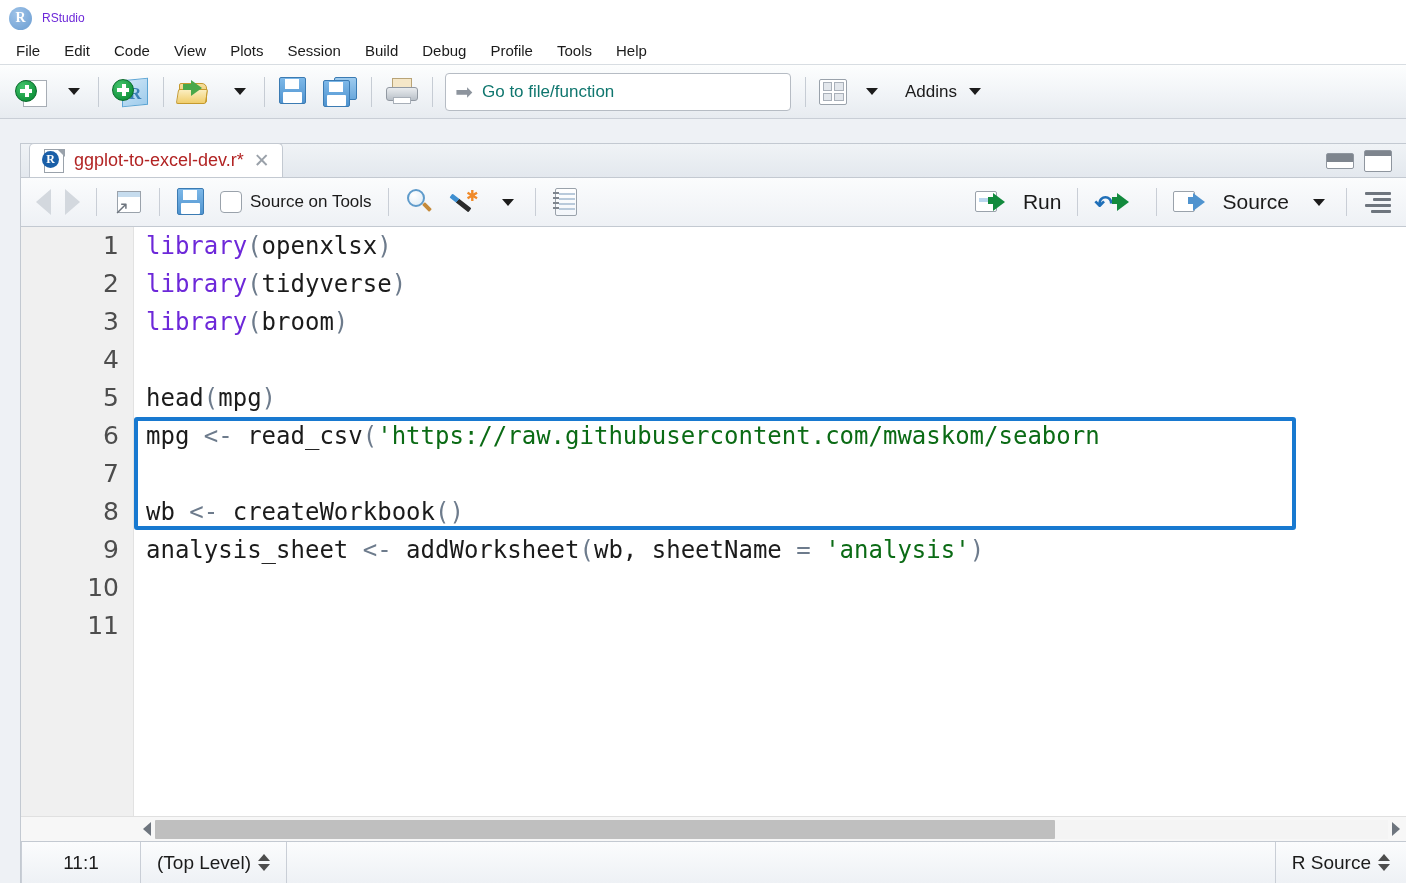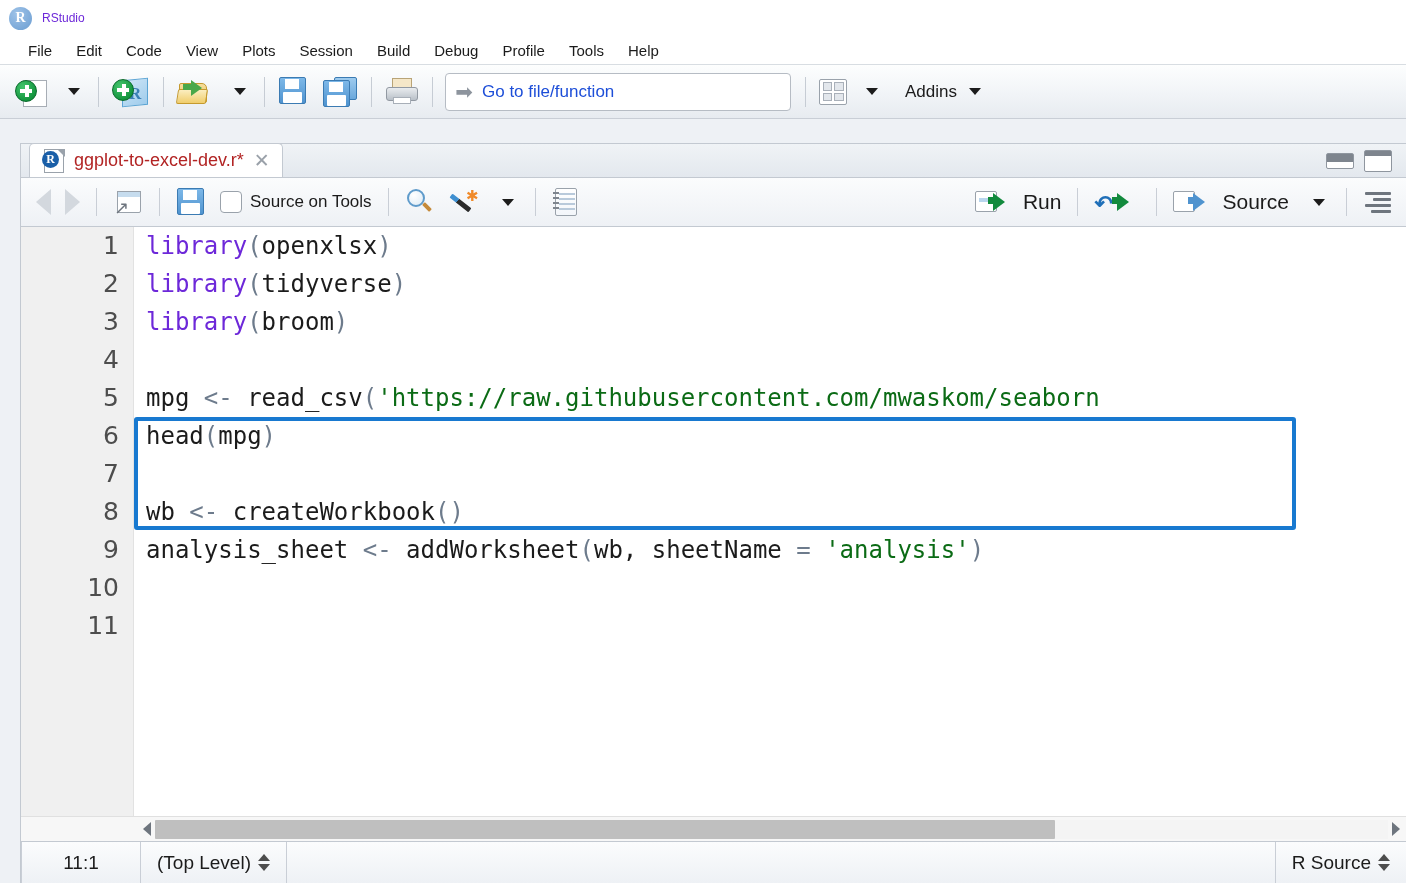--- a/index.html
+++ b/index.html
@@ -29,21 +29,21 @@
   }
   .apptitle {
     margin-left: 10px;
     font-size: 12px; color: #6d28d9;
   }
 
   
   .menubar {
     height: 29px;
     display: flex; align-items: center;
-    padding-left: 16px;
+    padding-left: 4px;
     background: #ffffff;
     border-bottom: 1px solid #d8dde2;
   }
   .menuitem {
     font-size: 15px; color: #1b1b1b;
     padding: 2px 12px;
     white-space: nowrap;
     cursor: default;
   }
 
@@ -186,21 +186,21 @@
     width: 346px; height: 38px;
     background: #ffffff;
     border: 1px solid #b6bcc4; border-radius: 4px;
     margin-left: 6px;
   }
   .gotofile .arrowic {
     width: 36px; display: flex; align-items: center; justify-content: center;
     color: #8d949d; font-size: 21px;
   }
   .gotofile .ph {
-    font-size: 17px; color: #1d4ed8; white-space: nowrap;
+    font-size: 17px; color: #0f766e; white-space: nowrap;
   }
 
   
   .ic-grid {
     width: 28px; height: 26px;
     border: 1.5px solid #9aa2ab; border-radius: 2px;
     display: grid; grid-template-columns: 1fr 1fr; grid-template-rows: 1fr 1fr;
     gap: 2px; padding: 2.5px; background: #ffffff;
   }
   .ic-grid i { background: #e3e7ec; border: 1px solid #a9b0b9; }
@@ -725,22 +725,22 @@
       <div class="gline">9</div>
       <div class="gline">10</div>
       <div class="gline">11</div>
     </div>
 
     <div class="codelines" id="codelines">
         <div class="cline"><span class="kw">library</span><span class="paren">(</span><span>openxlsx</span><span class="paren">)</span></div>
         <div class="cline"><span class="kw">library</span><span class="paren">(</span><span>tidyverse</span><span class="paren">)</span></div>
         <div class="cline"><span class="kw">library</span><span class="paren">(</span><span>broom</span><span class="paren">)</span></div>
         <div class="cline">&nbsp;</div>
+        <div class="cline"><span>head</span><span class="paren">(</span><span>mpg</span><span class="paren">)</span></div>
         <div class="cline"><span>mpg </span><span class="op">&lt;-</span><span> read_csv</span><span class="paren">(</span><span class="str">'https://raw.githubusercontent.com/mwaskom/seaborn</span></div>
-        <div class="cline"><span>head</span><span class="paren">(</span><span>mpg</span><span class="paren">)</span></div>
         <div class="cline">&nbsp;</div>
         <div class="cline"><span>wb </span><span class="op">&lt;-</span><span> createWorkbook</span><span class="paren">()</span></div>
         <div class="cline"><span>analysis_sheet </span><span class="op">&lt;-</span><span> addWorksheet</span><span class="paren">(</span><span>wb, sheetName </span><span class="op">=</span><span> </span><span class="str">'analysis'</span><span class="paren">)</span></div>
         <div class="cline">&nbsp;</div>
         <div class="cline">&nbsp;</div>
       </div>
 
     <div class="sel-box"></div>
 
   </div>

